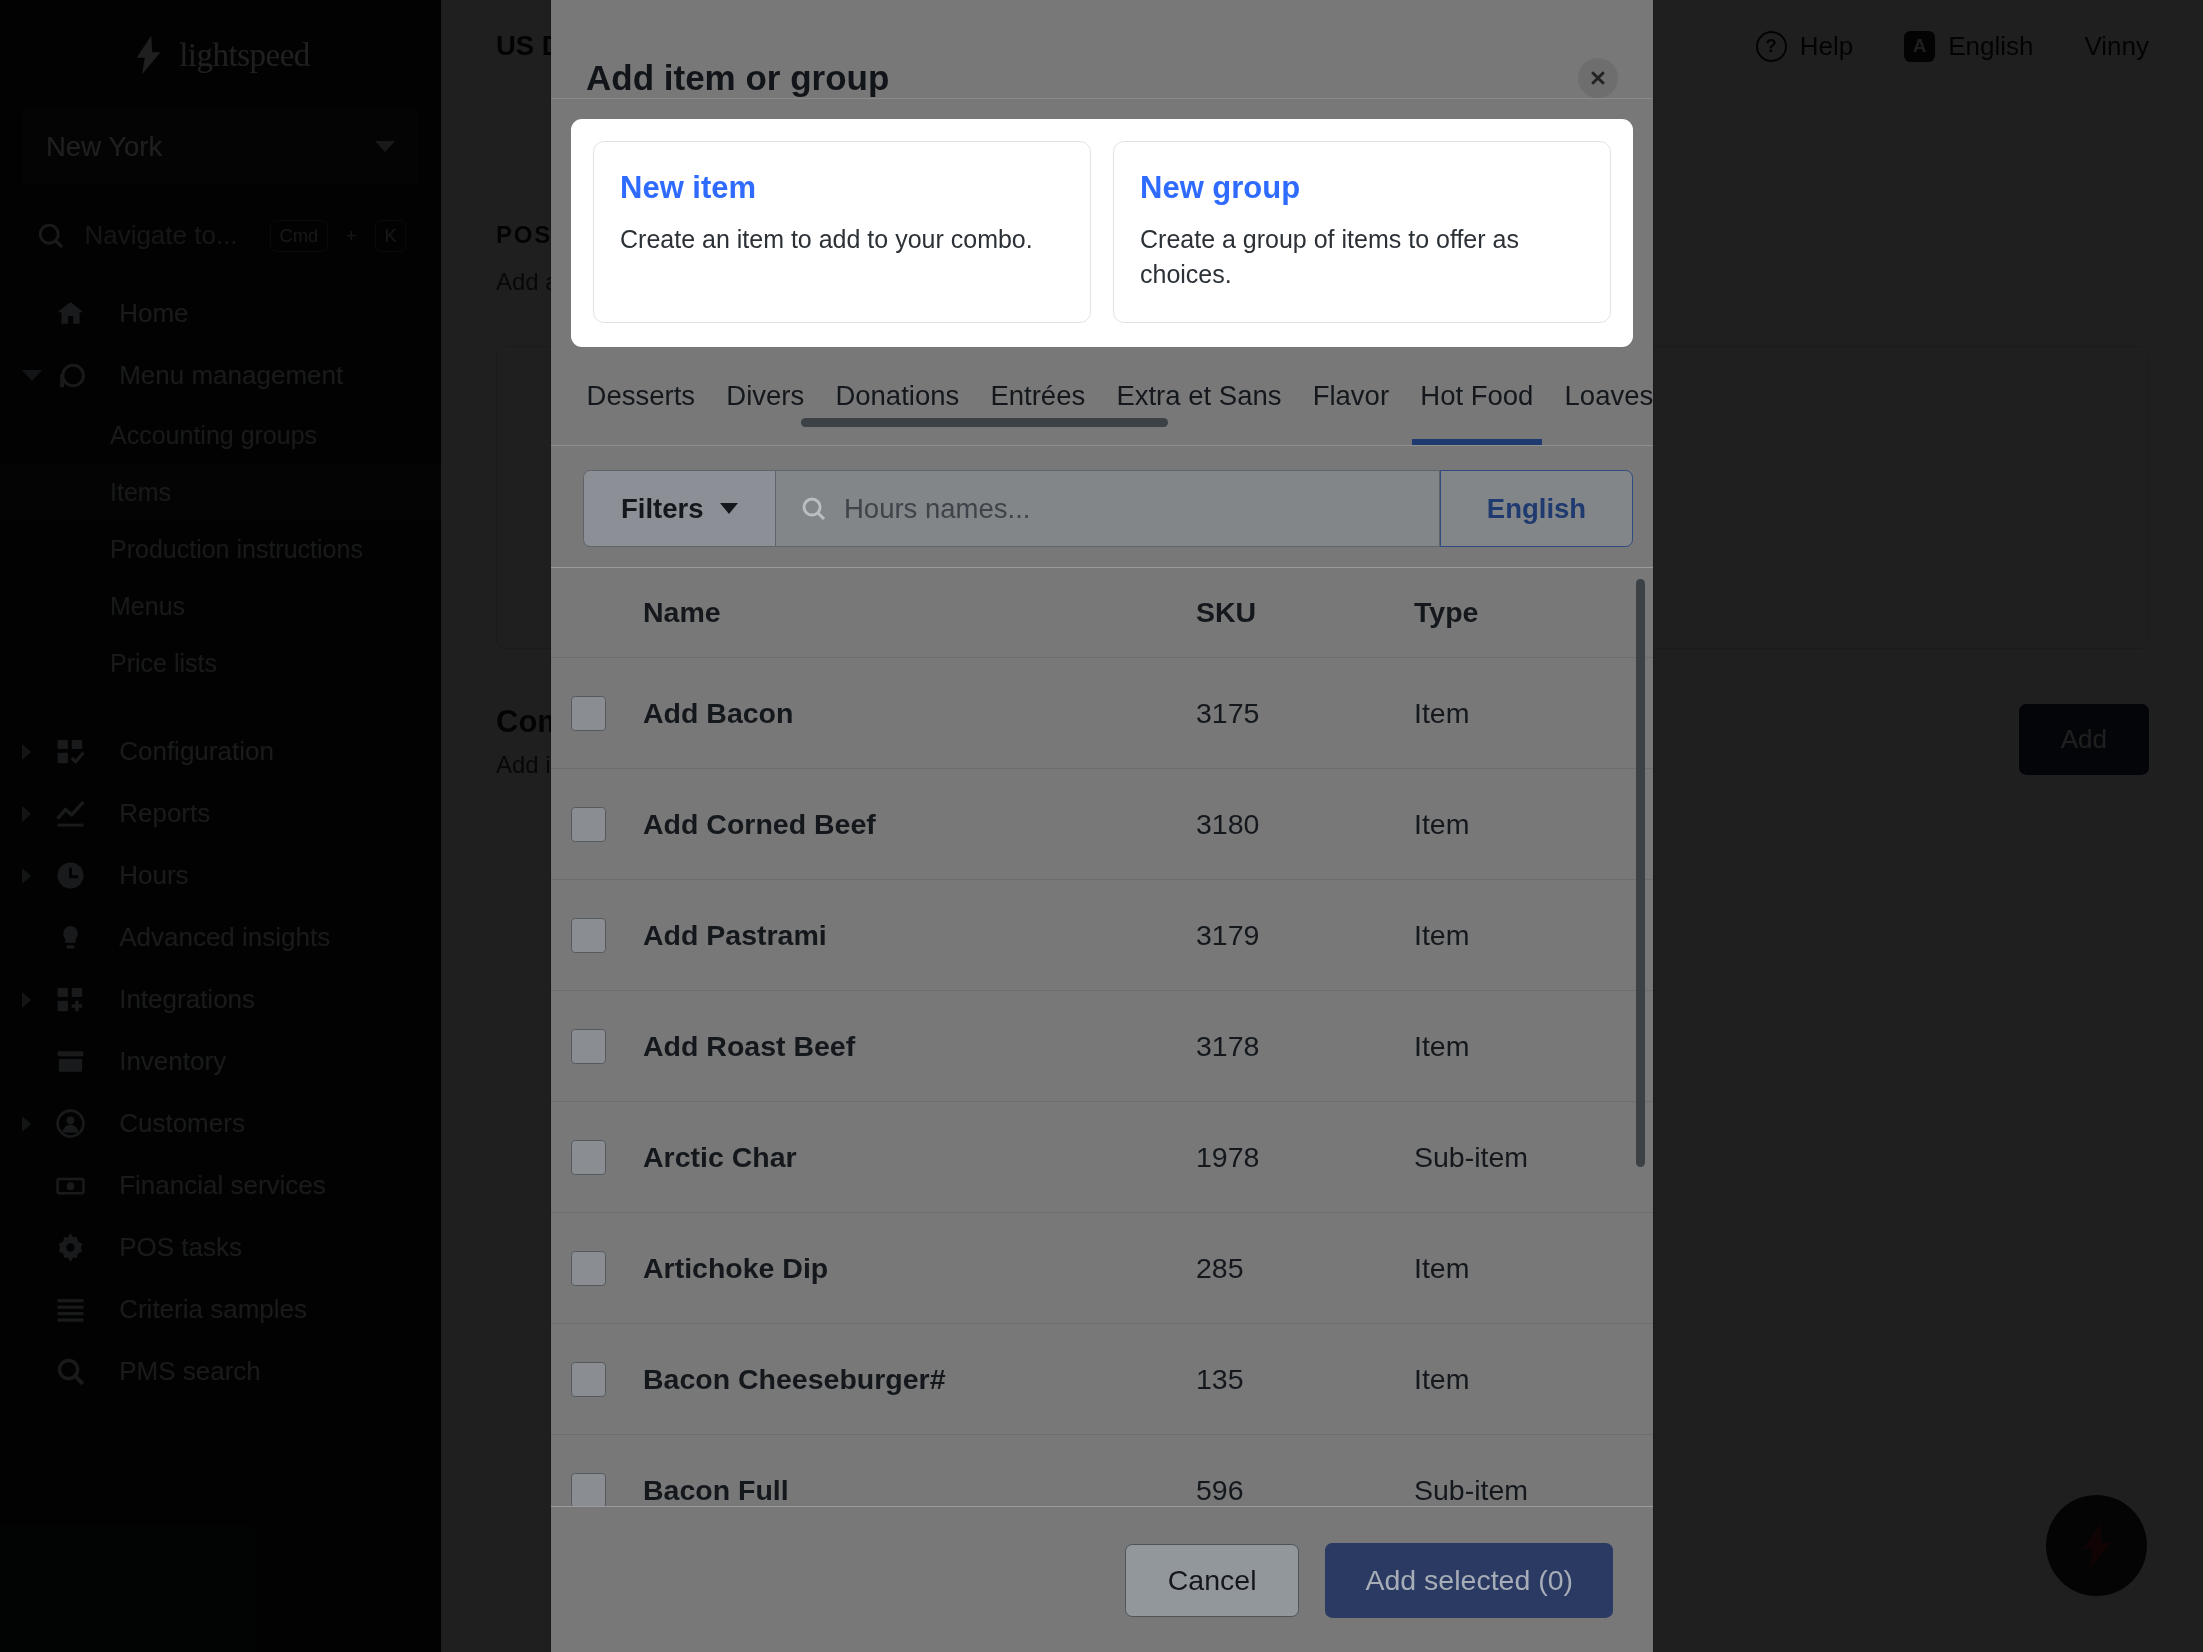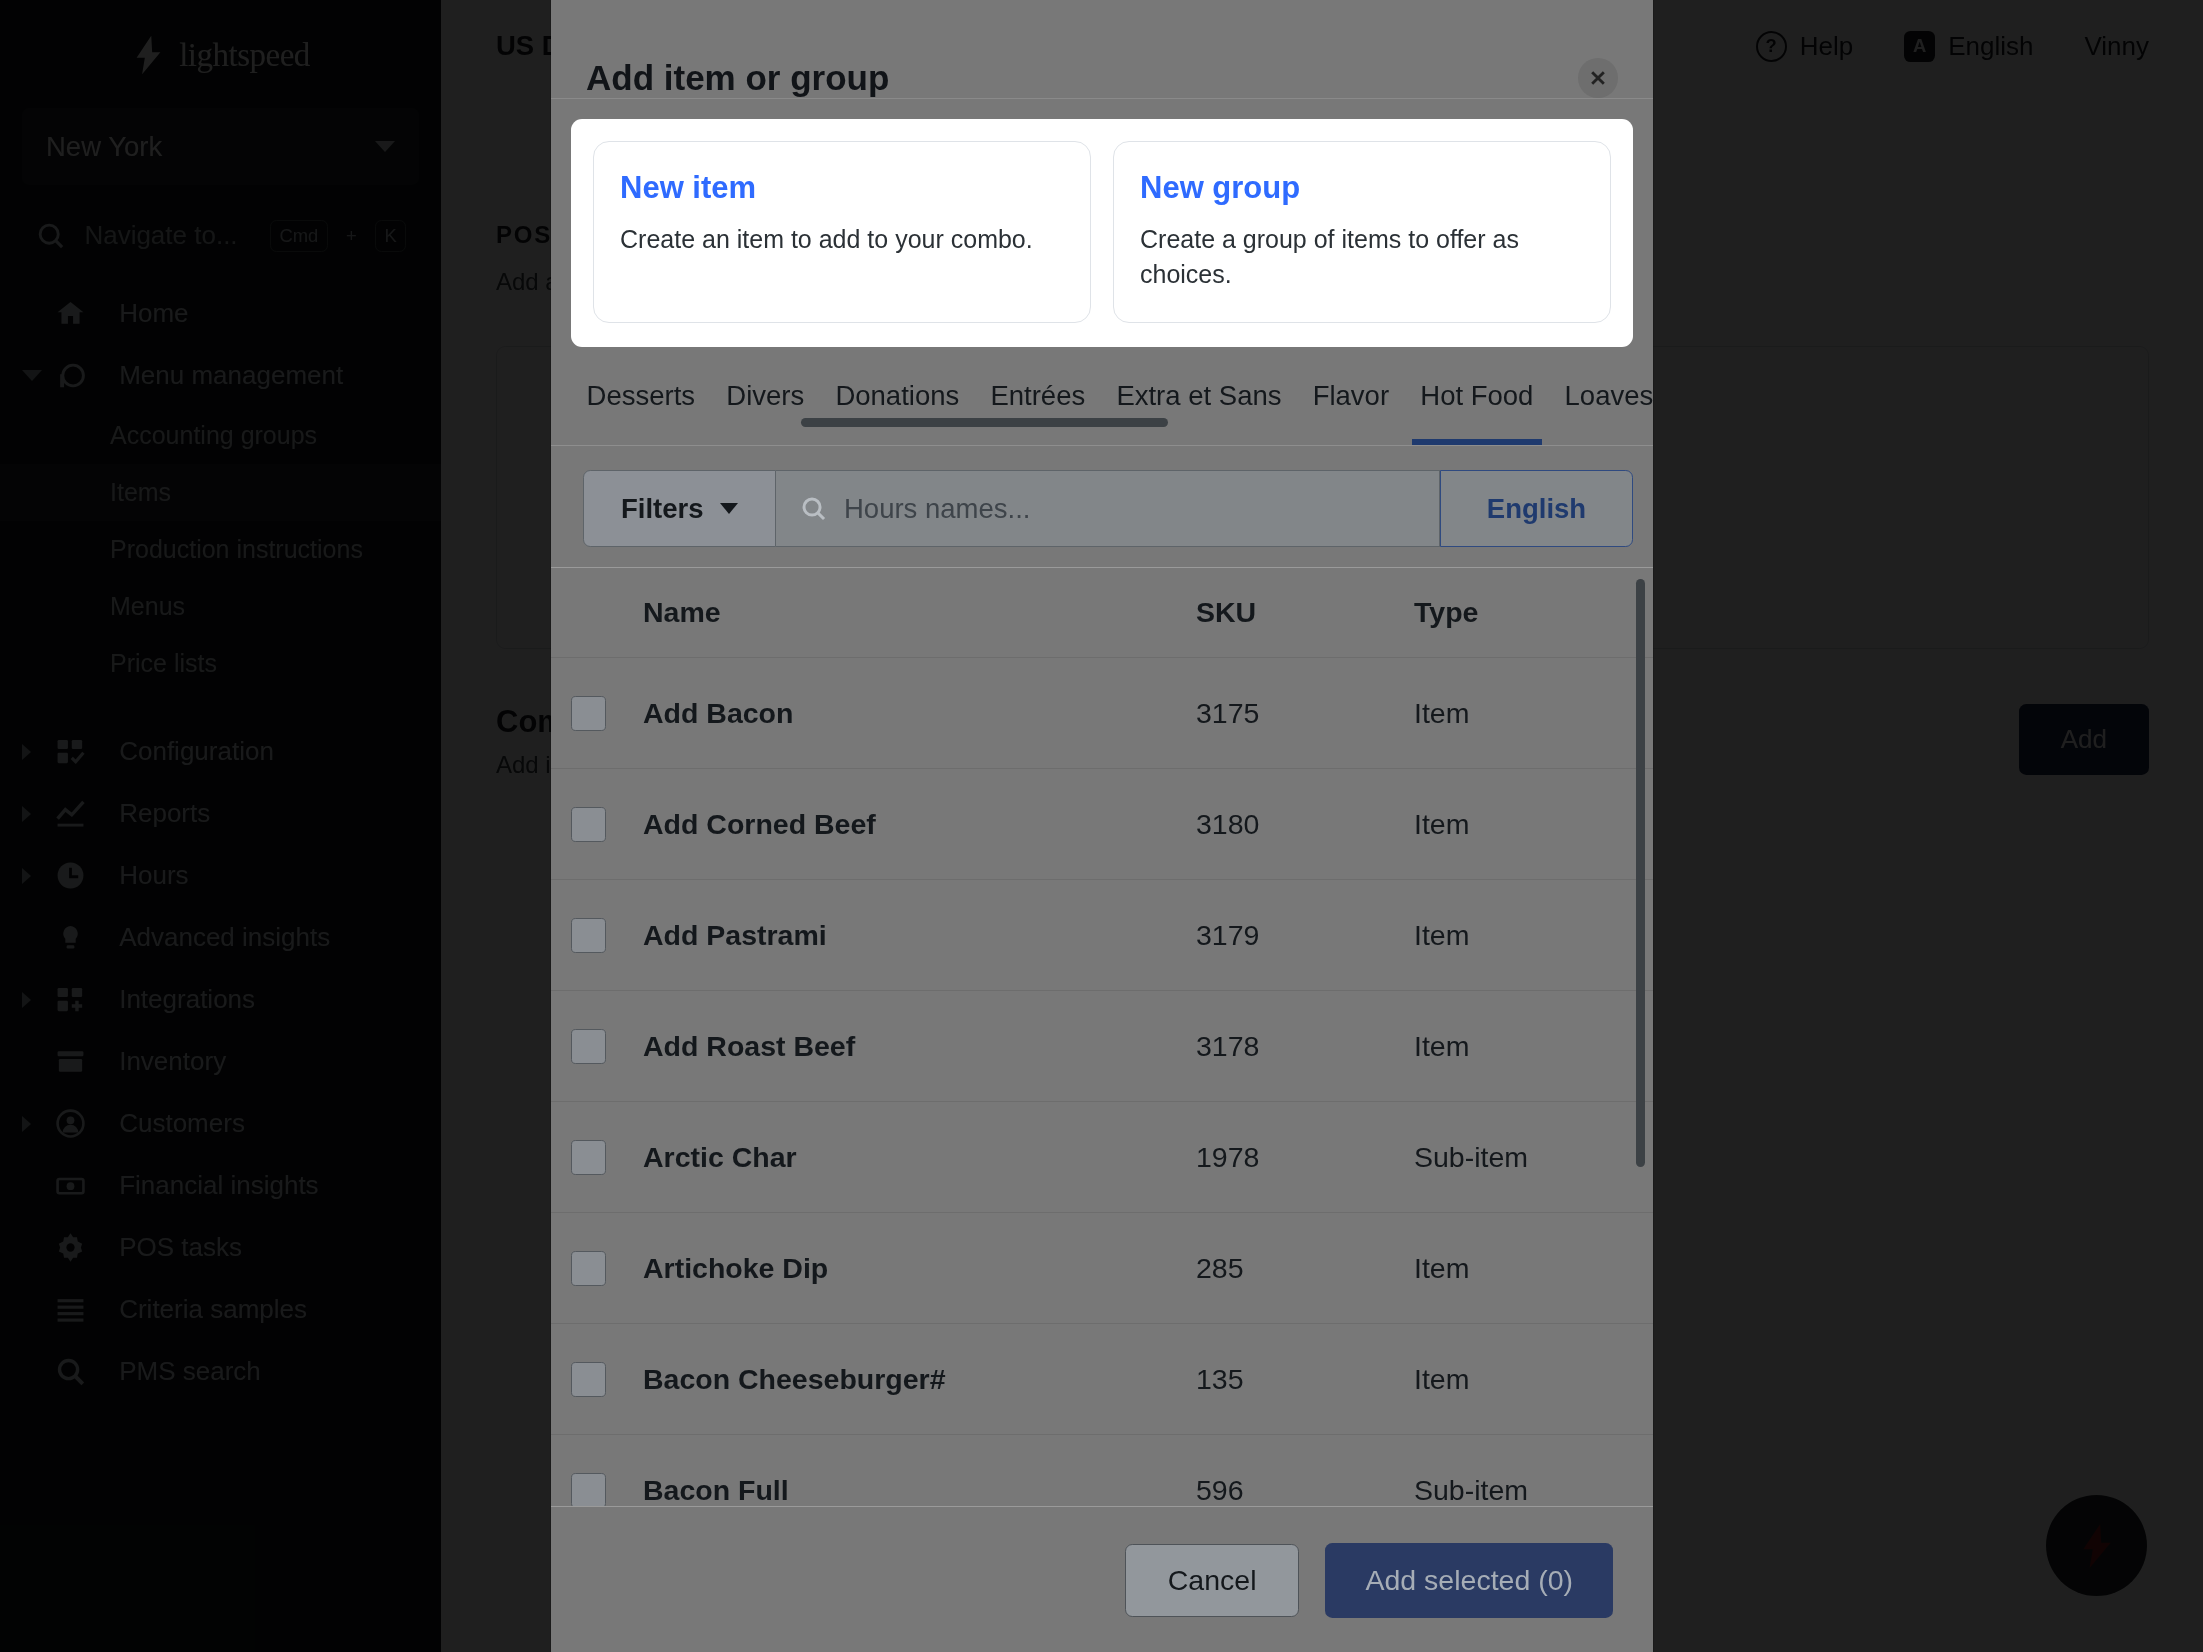--- a/index.html
+++ b/index.html
@@ -96,21 +96,21 @@
     width:40px;height:40px;border-radius:50%;background:#6e6e6e;
     display:flex;align-items:center;justify-content:center;
   }
   .close-btn svg { width:20px;height:20px;stroke:#222;stroke-width:3.4;fill:none; }
 
   .choice-wrap {
     margin: 20px 20px 0 20px; background:#ffffff; border-radius:11px;
     padding: 22px 22px 24px 22px; display:flex; gap:22px; flex:0 0 auto;
   }
   .choice-card {
-    flex:1; border:1.8px solid #dfe3e8; border-radius:16px; padding: 27.5px 26px 31px 26px;
+    flex:1; border:1.8px solid #dfe3e8; border-radius:11px; padding: 27.5px 26px 31px 26px;
     min-height:163px;
   }
   .choice-title { color:#2f6bff; font-size:31px; font-weight:bold; }
   .choice-desc { color:#2b3136; font-size:25px; margin-top:16.5px; line-height:1.38; }
 
   .tabstrip {
     position:relative; height:99px; flex:0 0 99px;
     display:flex; align-items:center; padding: 0 20px; overflow:hidden;
     border-bottom:0.9px solid #8e8e8e;
   }
@@ -334,21 +334,21 @@
         <span class="nav-lbl">Customers</span>
       </div>
       <div class="nav-row">
         <span class="twisty"></span>
         <span class="nav-ico">
             <svg class="ic" viewBox="0 0 24 24">
               <rect x="2" y="7" width="20" height="11" rx="1.5" fill="none" stroke="#cfd5da" stroke-width="2"></rect>
               <circle cx="12" cy="12.5" r="3"></circle>
             </svg>
           </span>
-        <span class="nav-lbl">Financial insights</span>
+        <span class="nav-lbl">Financial services</span>
       </div>
       <div class="nav-row">
         <span class="twisty"></span>
         <span class="nav-ico">
             <svg class="ic" viewBox="0 0 24 24">
               <path d="M12 1 l2 3 h3 l.6 3.4 L21 9 l-1 3 l1 3 l-3.4 1.6 L17 20 h-3 l-2 3 l-2-3 H7 l-.6-3.4 L3 15 l1-3 l-1-3 l3.4-1.6 L7 4 h3z"></path>
               <circle cx="12" cy="12" r="3.2" fill="#14171a"></circle>
             </svg>
           </span>
         <span class="nav-lbl">POS tasks</span>

